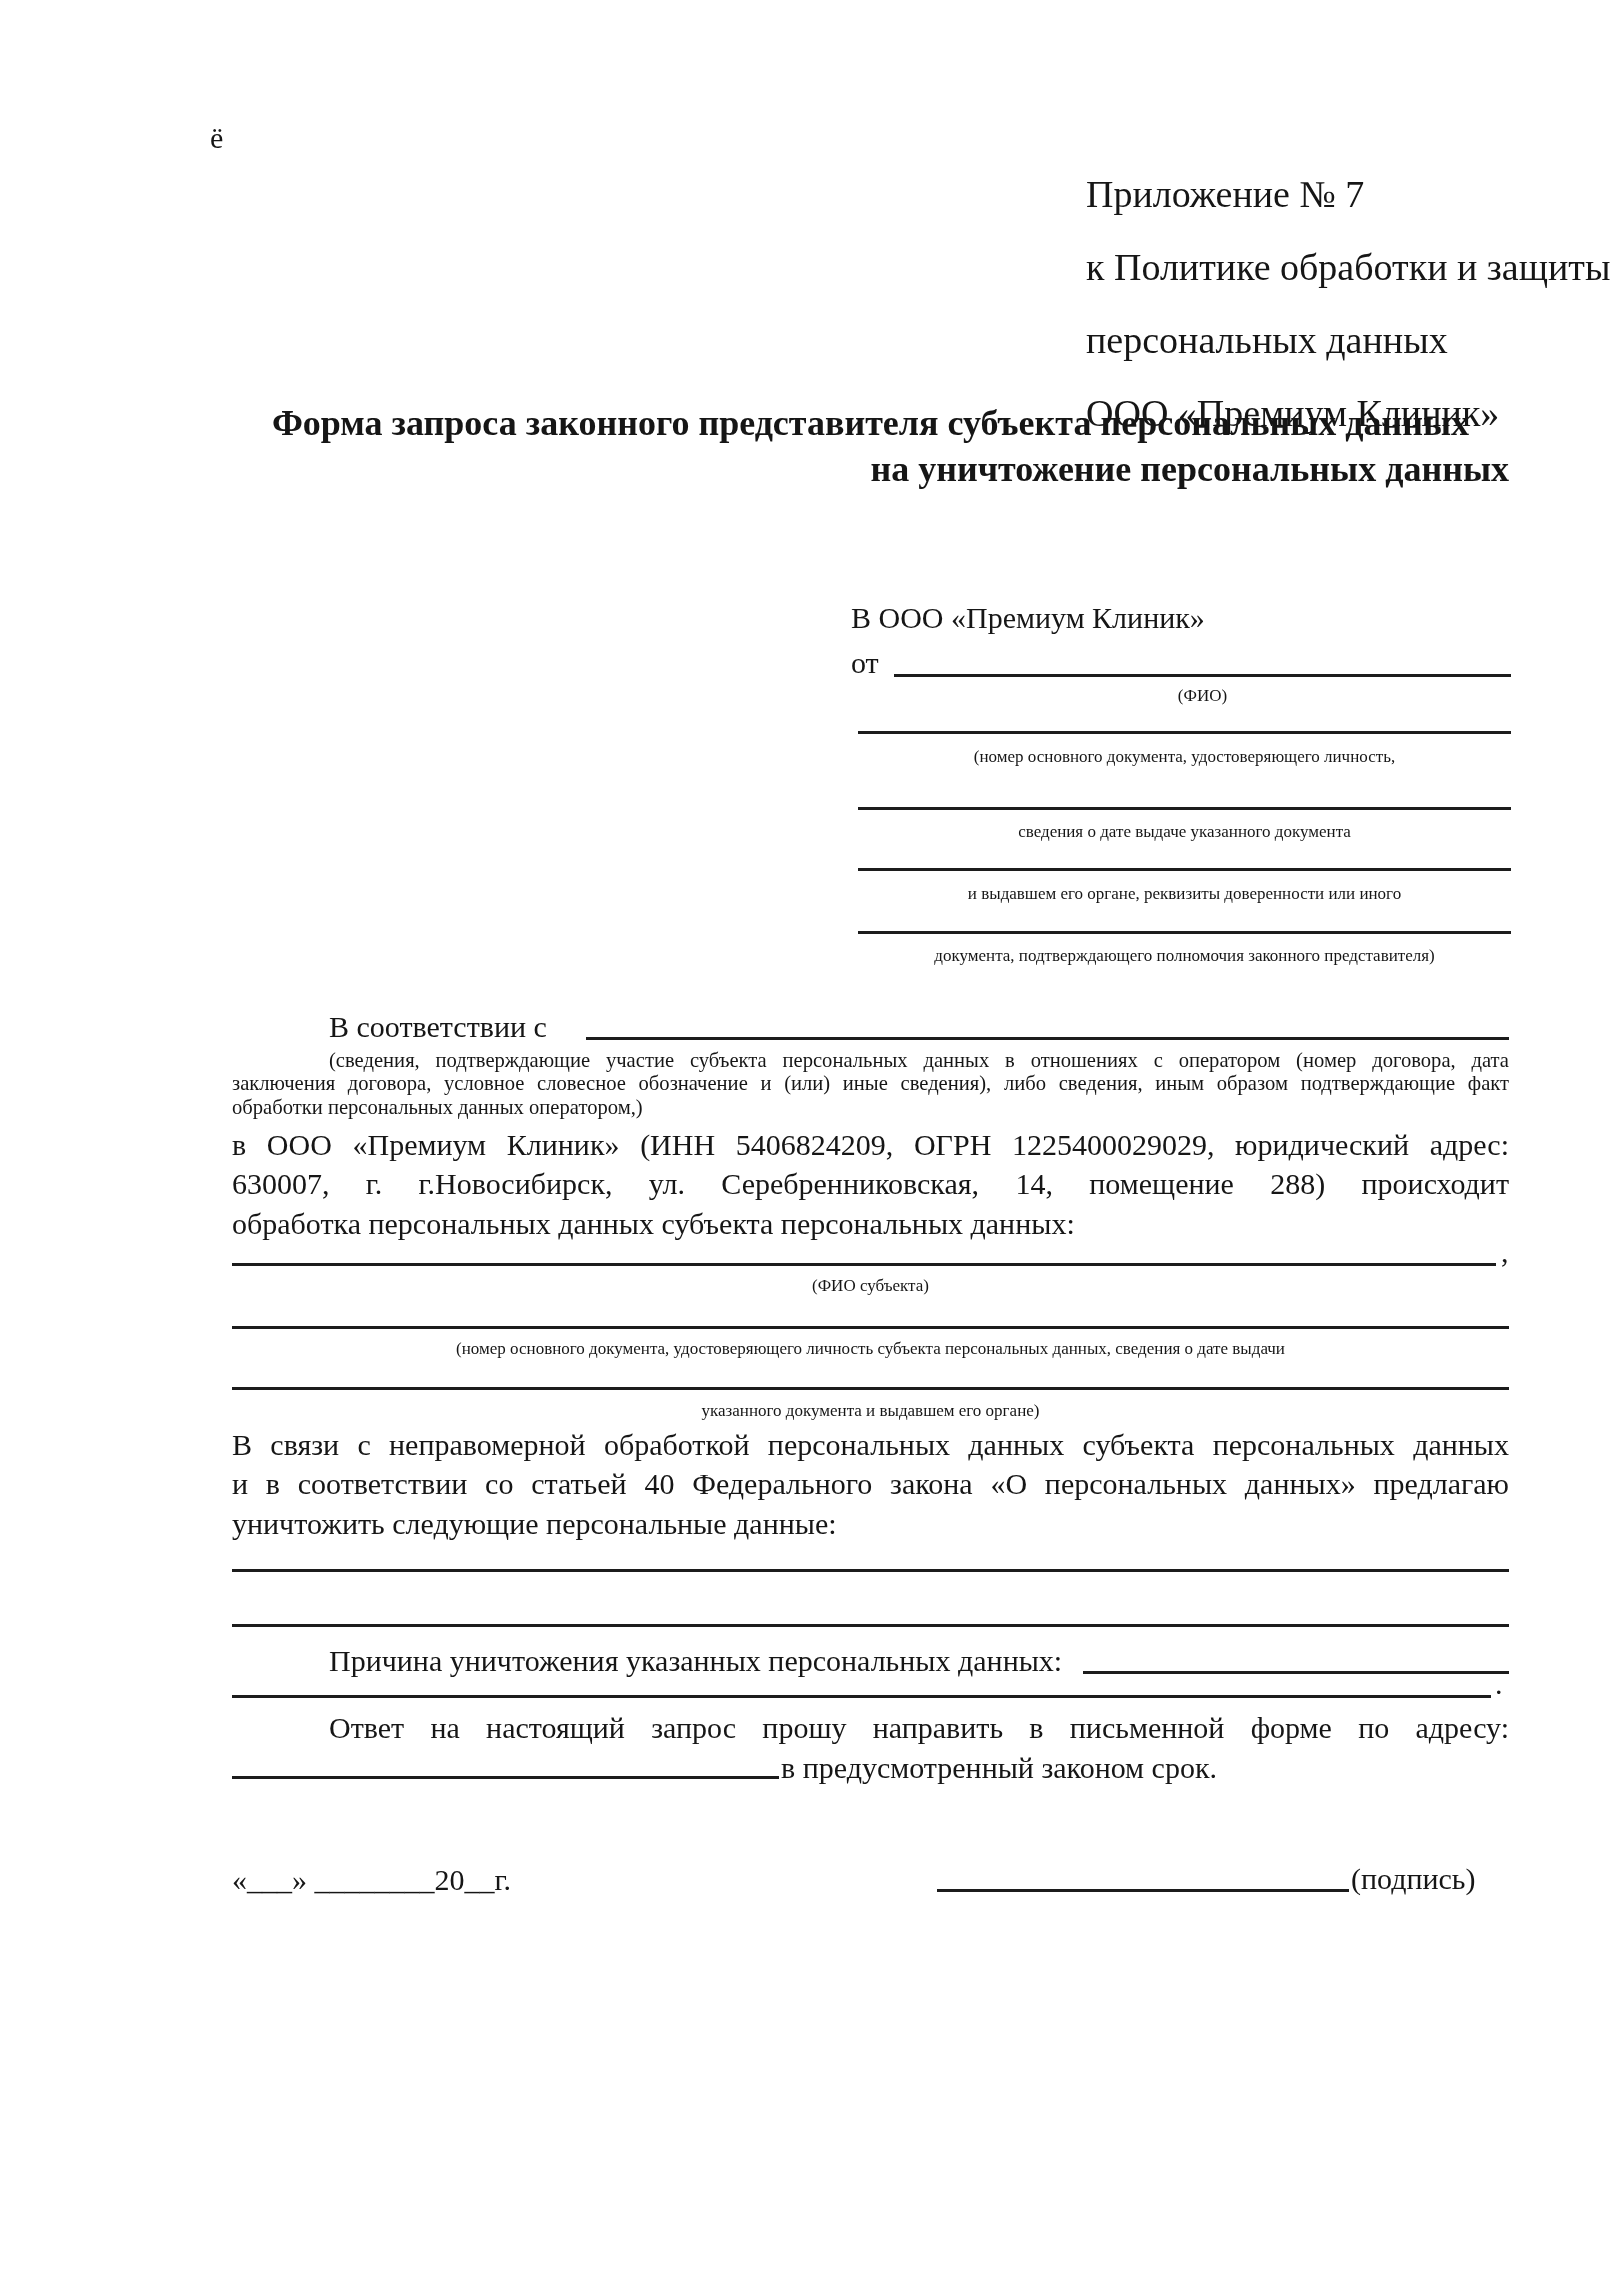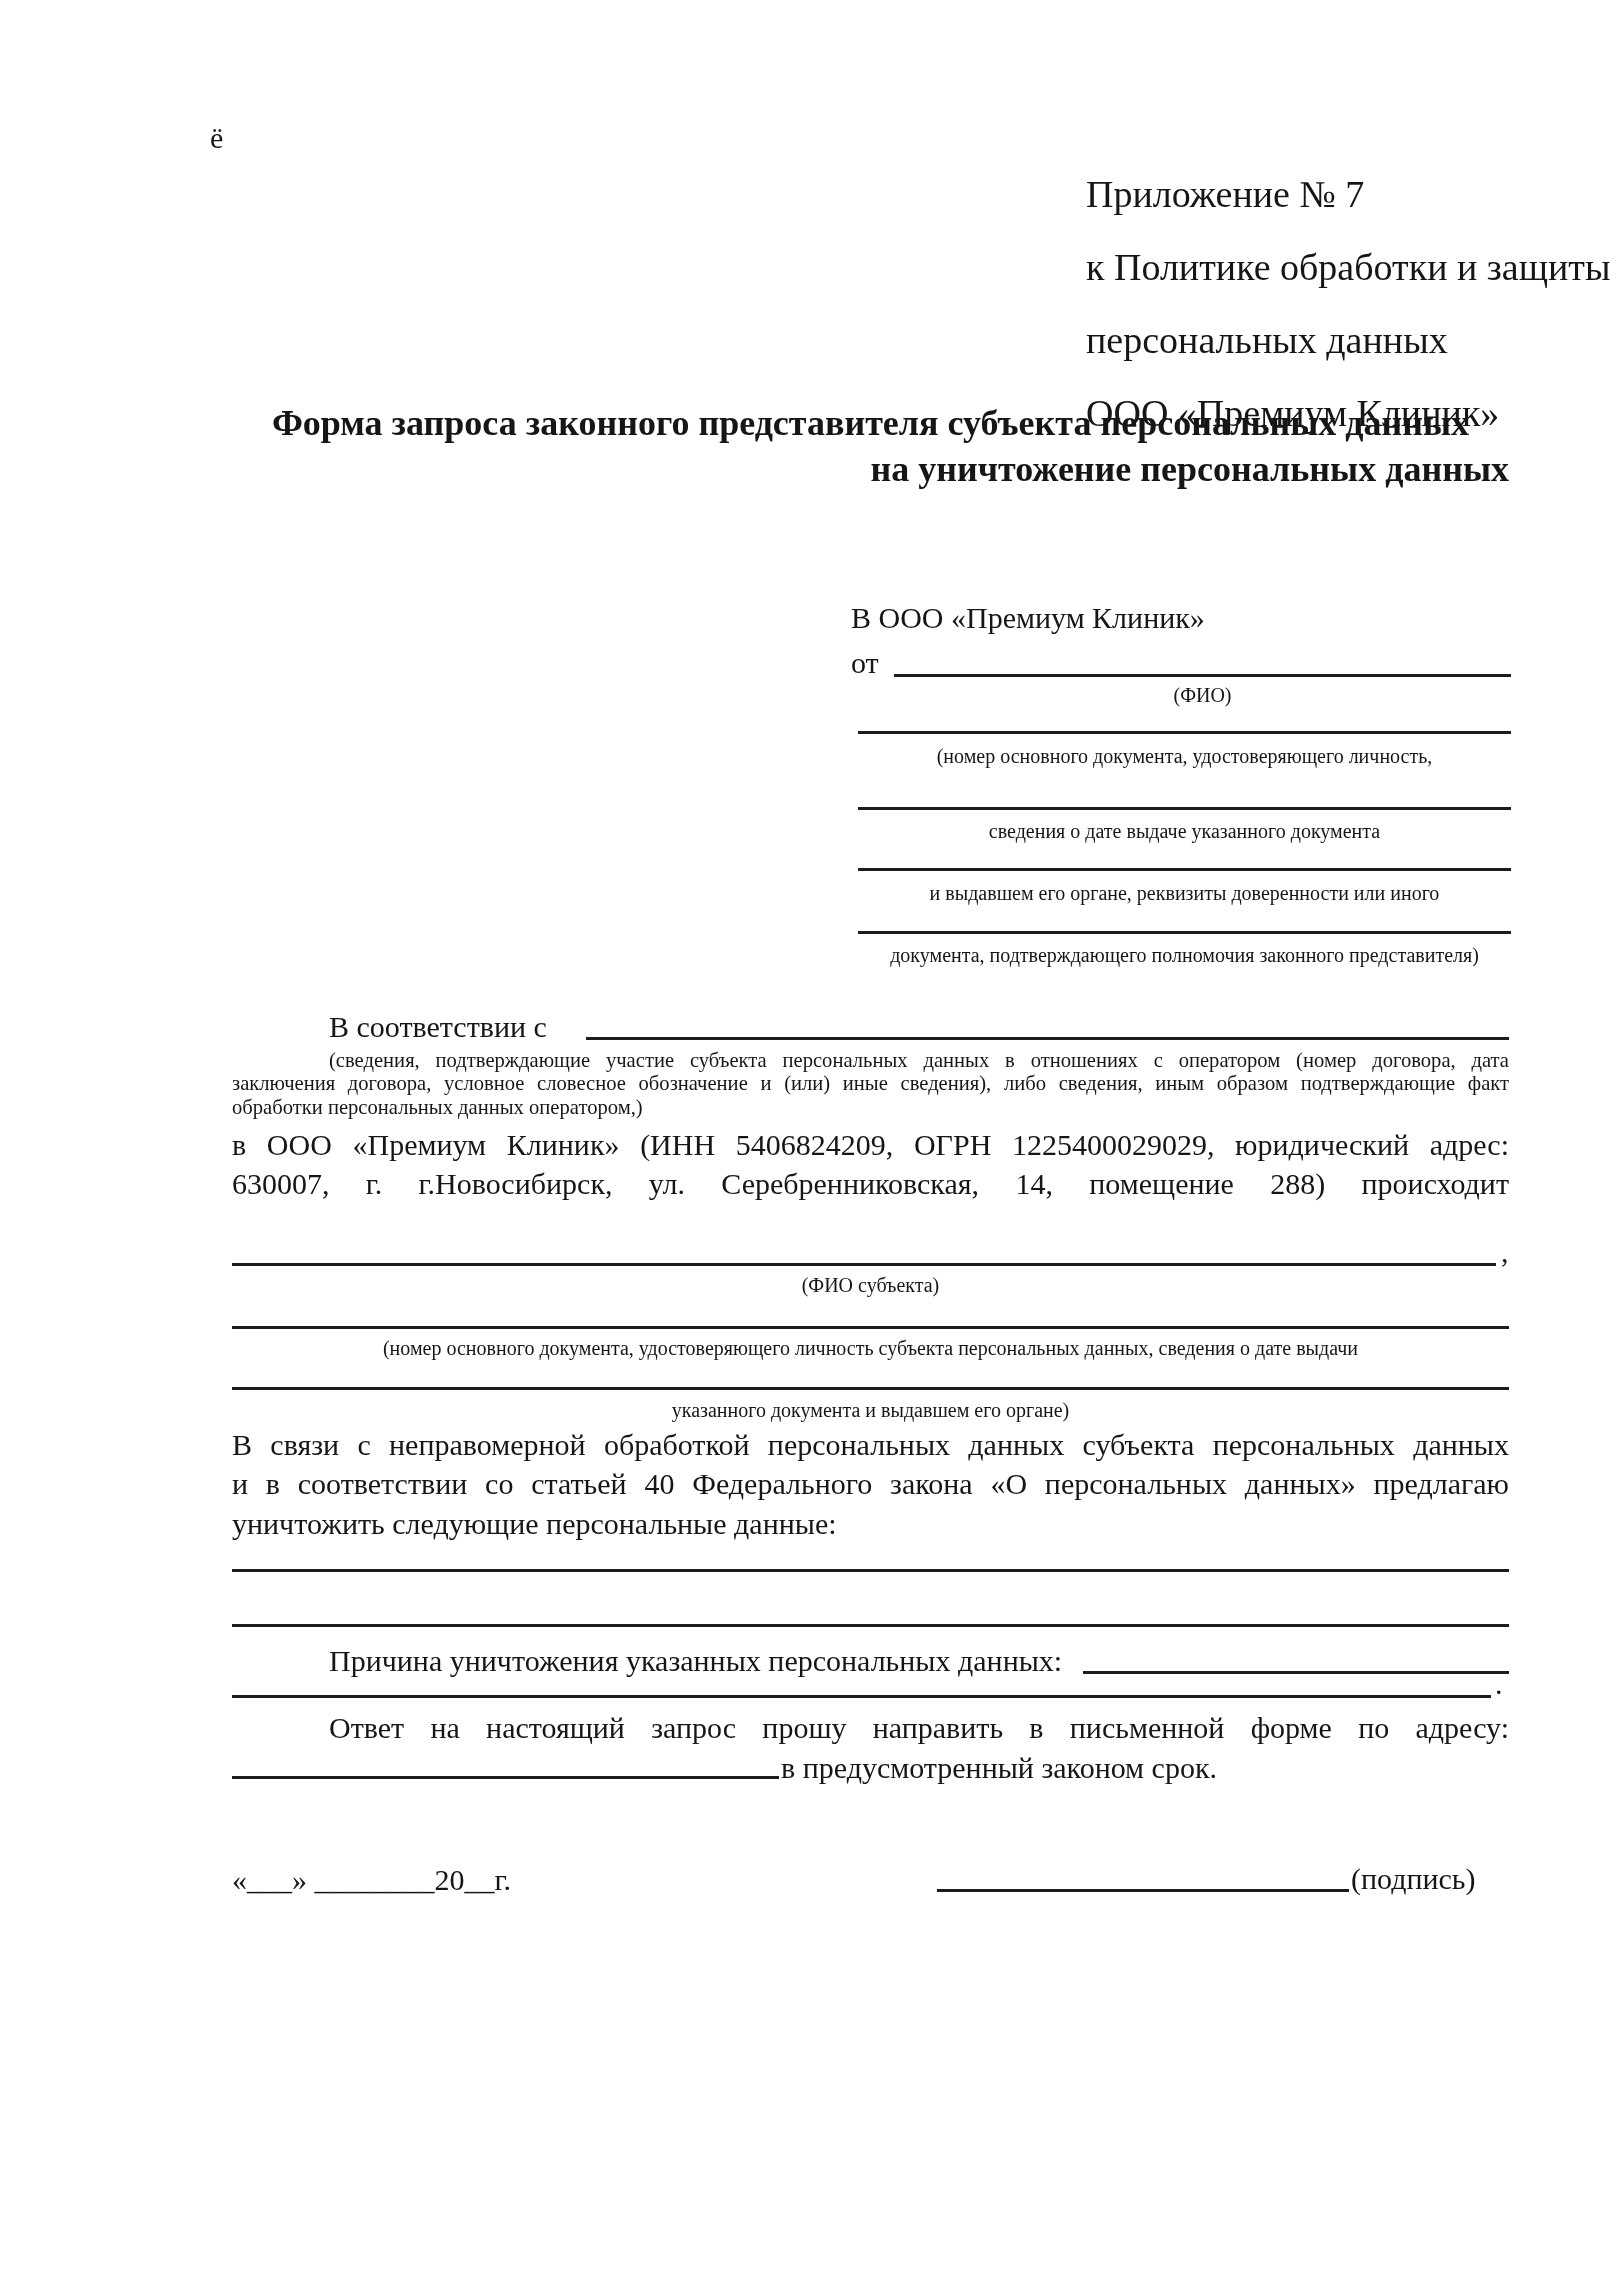--- a/index.html
+++ b/index.html
@@ -7,21 +7,21 @@
     position:relative;
     width:1621px;height:2293px;
     background:#ffffff;
     font-family:"Liberation Serif","DejaVu Serif",serif;
     color:#161616;
     overflow:hidden;
   }
   .t{position:absolute;white-space:pre;}
   .body-t{font-size:30px;line-height:35px;}
   .jl{white-space:normal;text-align:justify;text-align-last:justify;}
-  .cap{font-size:20px;line-height:25.5px;}
+  .cap{font-size:17px;line-height:25.5px;}
   .cap-sm{font-size:20.6px;line-height:23.5px;}
   .center{text-align:center;white-space:normal;}
   .rule{position:absolute;height:2.9px;background:#1c1c1c;}
   .title-t{font-size:36px;font-weight:bold;line-height:43px;}
   .appendix-line{font-size:38px;line-height:37px;white-space:pre;}
 </style>
 </head>
 <body>
 
 <div class="page">
@@ -53,20 +53,21 @@
   <div class="t cap center" style="left:858px;width:653px;top:943px;">документа, подтверждающего полномочия законного представителя)</div>
 
   <div class="t body-t" style="left:329px;top:1009px;">В соответствии с</div>
   <div class="rule" style="left:586px;width:923px;top:1037px;"></div>
   <div class="t cap-sm jl" style="left:329px;width:1180px;top:1049px;">(сведения, подтверждающие участие субъекта персональных данных в отношениях с оператором (номер договора, дата</div>
   <div class="t cap-sm jl" style="left:232px;width:1277px;top:1072px;">заключения договора, условное словесное обозначение и (или) иные сведения), либо сведения, иным образом подтверждающие факт</div>
   <div class="t cap-sm" style="left:232px;top:1096px;text-align:right;">обработки персональных данных оператором,)</div>
 
   <div class="t body-t jl" style="left:232px;width:1277px;top:1127px;">в ООО «Премиум Клиник» (ИНН 5406824209, ОГРН 1225400029029, юридический адрес:</div>
   <div class="t body-t jl" style="left:232px;width:1277px;top:1166px;">630007, г. г.Новосибирск, ул. Серебренниковская, 14, помещение 288) происходит</div>
+  <div class="t body-t" style="left:232px;top:1206px;">обработка персональных данных субъекта персональных данных:</div>
 
   <div class="rule" style="left:232px;width:1264px;top:1263px;"></div>
   <div class="t body-t" style="left:1501px;top:1234px;">,</div>
   <div class="t cap center" style="left:232px;width:1277px;top:1273px;">(ФИО субъекта)</div>
 
   <div class="rule" style="left:232px;width:1277px;top:1326px;"></div>
   <div class="t cap center" style="left:232px;width:1277px;top:1336px;">(номер основного документа, удостоверяющего личность субъекта персональных данных, сведения о дате выдачи</div>
   <div class="rule" style="left:232px;width:1277px;top:1387px;"></div>
   <div class="t cap center" style="left:232px;width:1277px;top:1398px;">указанного документа и выдавшем его органе)</div>
 

